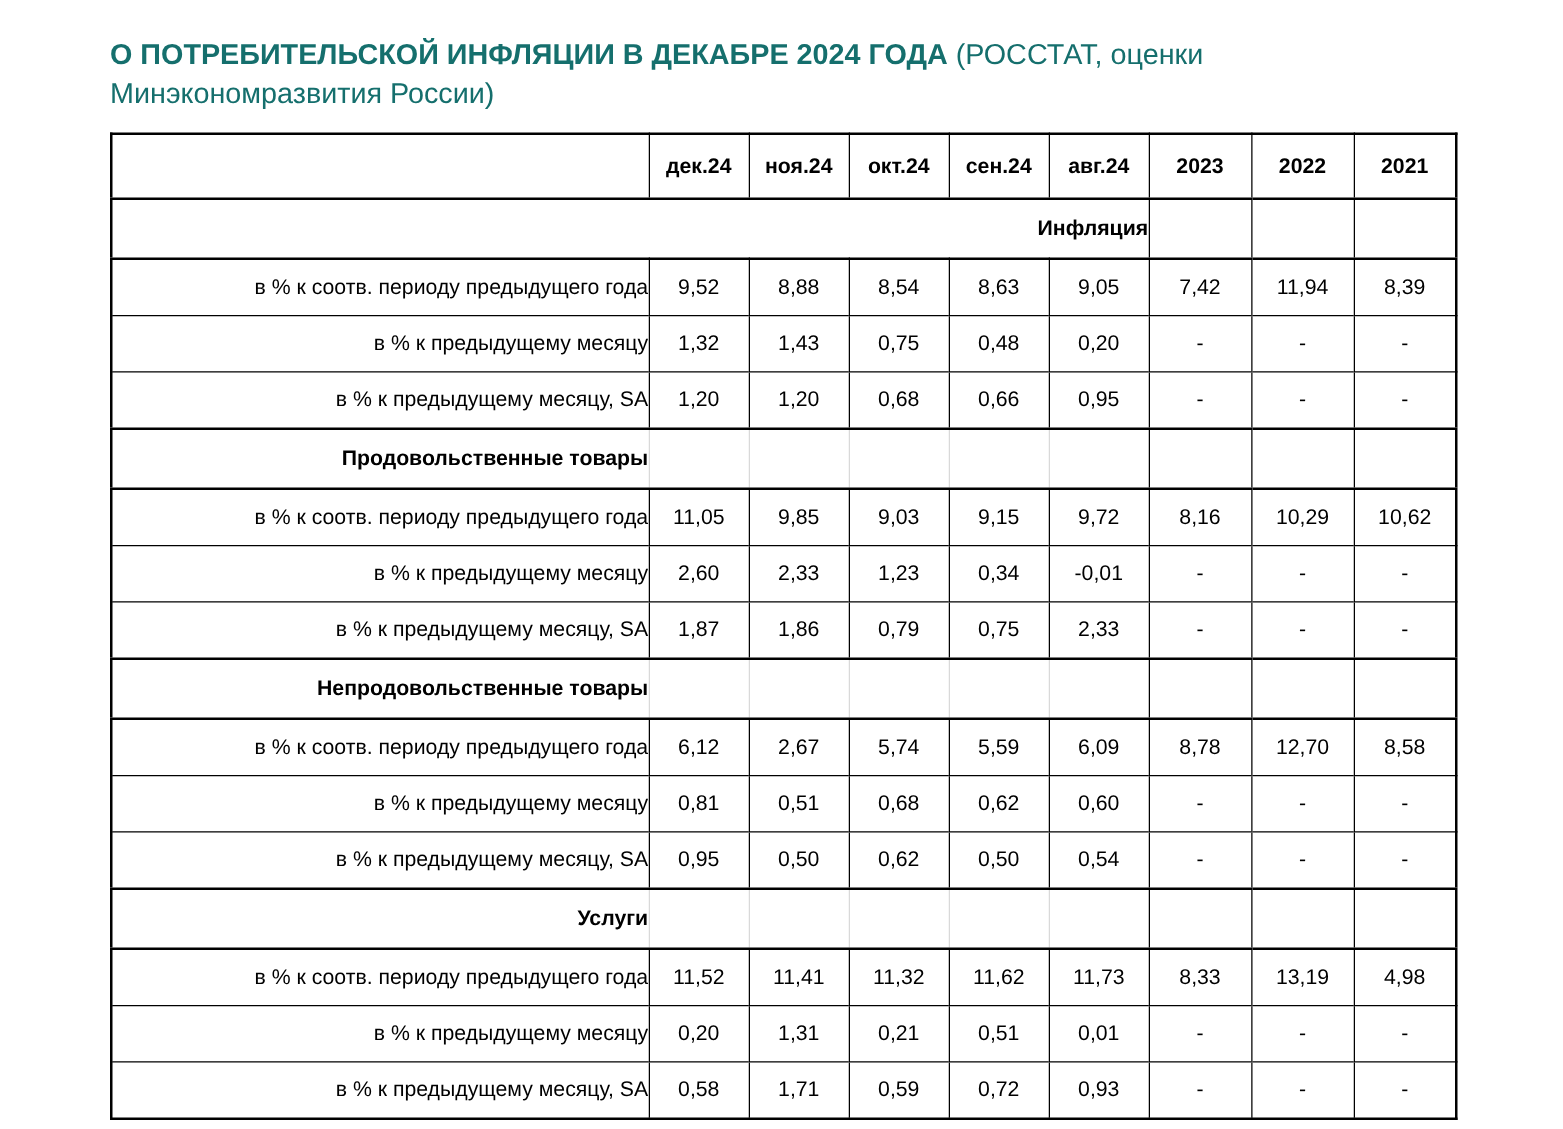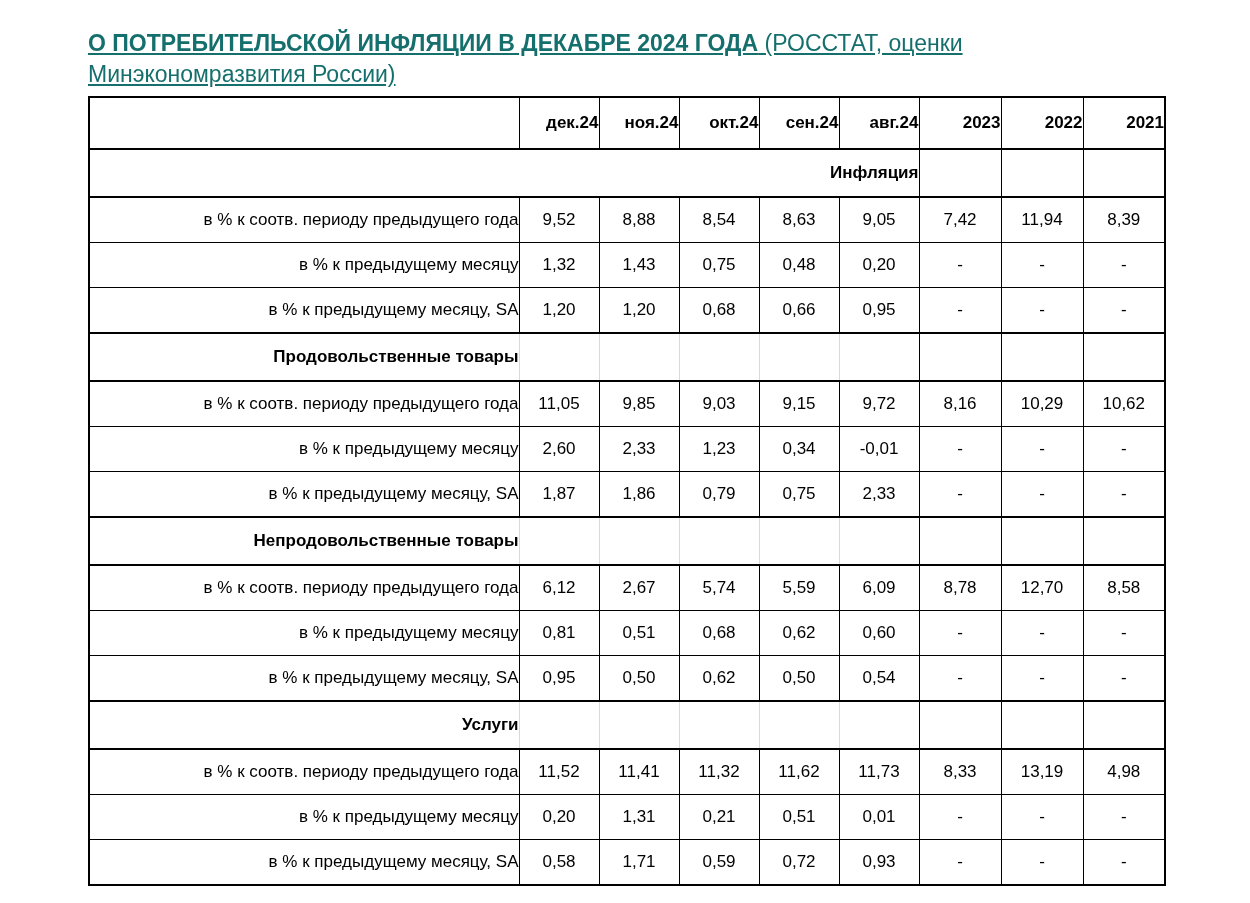--- a/index.html
+++ b/index.html
@@ -11,42 +11,41 @@
     font-family: "Liberation Sans", sans-serif;
     color: #000;
   }
   .page {
     padding: 28px 0 0 88px;
   }
   .title {
     width: 1080px;
     font-size: 23px;
     line-height: 31px;
-    margin: 0 0 6px 0;
-    text-decoration: underline;
+    margin: 0 0 16px 0;
   }
   .title .t-bold { font-weight: bold; }
   .title .t-normal { font-weight: normal; }
   table.infl {
     border-collapse: collapse;
     table-layout: fixed;
     width: 1076px;
     border: 2px solid #000;
     font-size: 17px;
   }
   table.infl th, table.infl td {
     padding: 0;
     vertical-align: middle;
     overflow: hidden;
     white-space: nowrap;
   }
   table.infl thead th {
     height: 50px;
     font-weight: bold;
-    text-align: right;
+    text-align: center;
     border-bottom: 2px solid #000;
   }
   tr.data td { height: 44px; border-top: 1px solid #000; }
   tr.section td {
     height: 46px;
     border-top: 2px solid #000;
     border-bottom: 2px solid #000;
     font-weight: bold;
   }
   .bl  { border-left: 1px solid #000; }

